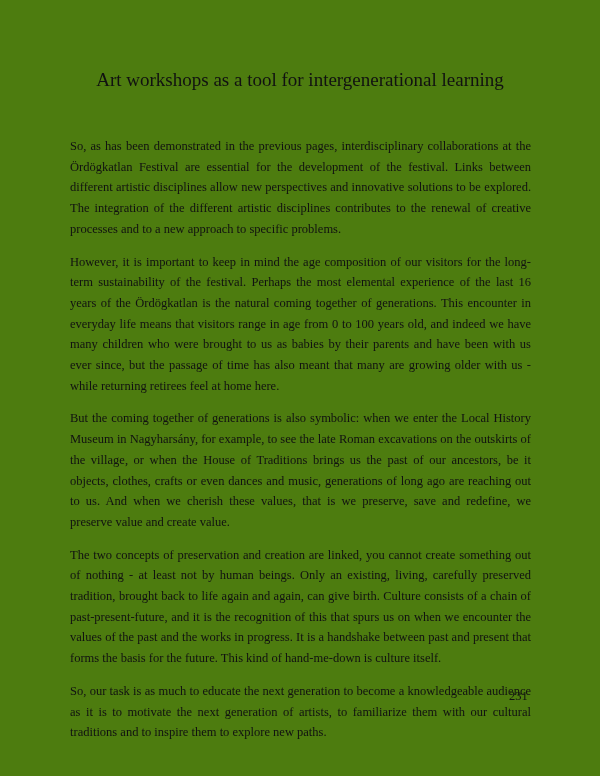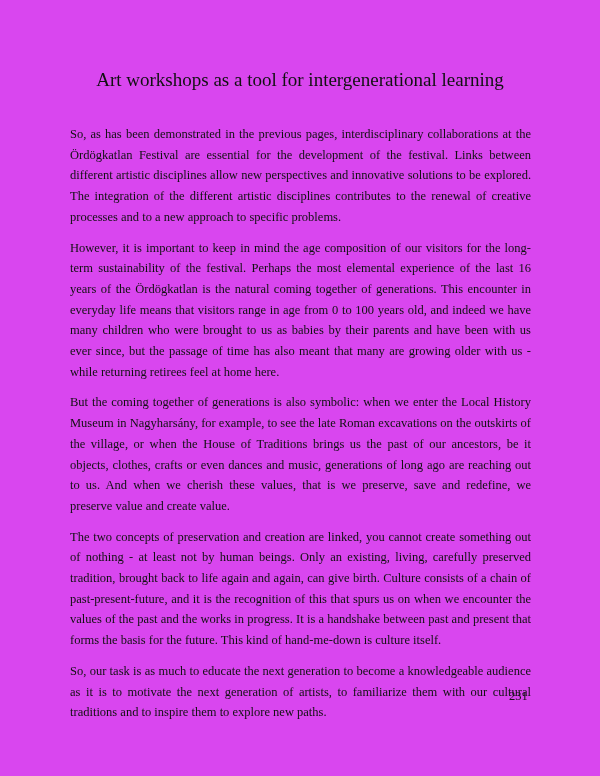--- a/index.html
+++ b/index.html
@@ -1,22 +1,22 @@
 <!DOCTYPE html>
 <html><head>
 <meta charset="utf-8">
 <style>
   html, body { margin: 0; padding: 0; background: #ffffff; }
   body { width: 600px; height: 776px; position: relative; overflow: hidden;
          font-family: "Liberation Serif", "DejaVu Serif", serif; color: #111111; }
-  .page { position: absolute; left: 0; top: 0; width: 600px; height: 776px; background: #d946ef; }
+  .page { position: absolute; left: 0; top: 0; width: 600px; height: 776px; background: #4d7c0f; }
   .title { position: absolute; left: 0; width: 600px; top: 69px; text-align: center;
            font-size: 19px; line-height: 22px; color: #111; }
   .body { position: absolute; left: 70px; width: 461px; top: 124px; }
-  .para { margin: 0 0 10px 0; font-size: 12.5px; line-height: 20.7px; text-align: justify;
+  .para { margin: 12px 0 10px 0; font-size: 12.5px; line-height: 20.7px; text-align: justify;
           text-justify: inter-word; hyphens: none; }
   .pagenum { position: absolute; left: 509px; top: 688px; font-size: 12.5px; line-height: 16px; }
 </style>
 </head>
 <body>
 
 <div class="page">
   <h1 class="title" style="margin:0;font-weight:normal;">Art workshops as a tool for intergenerational learning</h1>
   <div class="body">
     <p class="para">So, as has been demonstrated in the previous pages, interdisciplinary collaborations at the Ördögkatlan Festival are essential for the development of the festival. Links between different artistic disciplines allow new perspectives and innovative solutions to be explored. The integration of the different artistic disciplines contributes to the renewal of creative processes and to a new approach to specific problems.</p>

